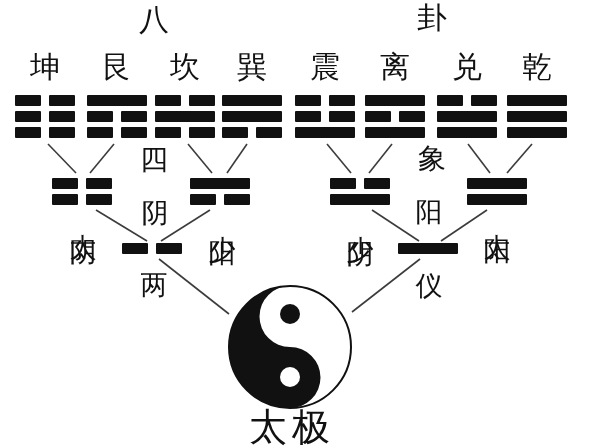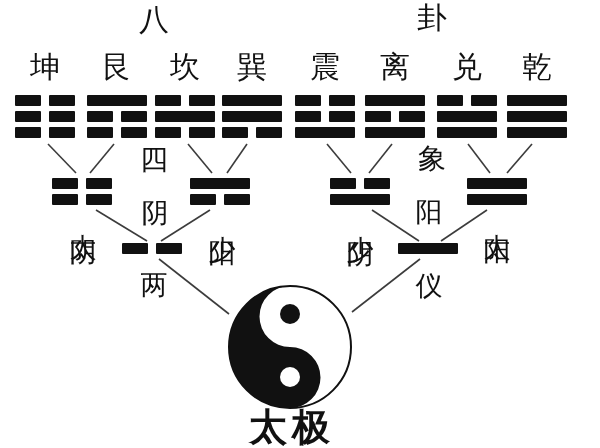--- a/index.html
+++ b/index.html
@@ -21,21 +21,21 @@
   .bar-row{height:11px; display:flex; justify-content:space-between;}
   .bar-row i{display:block; height:100%; background:var(--ink); border-radius:1px;}
   .bar-row.solid i{width:100%;}
   .bar-row.broken i{width:26px;}
   
   .vlabel{
     writing-mode:vertical-rl; text-orientation:upright;
     font-size:27px; letter-spacing:6px; font-weight:500;
     height:70px; margin-left:-15px;
   }
-  .taiji-label{font-size:38px; letter-spacing:5px; font-weight:700; width:120px; margin-left:-60px; text-align:center;}
+  .taiji-label{font-size:38px; letter-spacing:5px; font-weight:400; width:120px; margin-left:-60px; text-align:center;}
   svg.overlay{position:absolute; left:0; top:0;}
   .conn{stroke:var(--conn); stroke-width:1.6; fill:none;}
   .taiji-outline{fill:var(--bg); stroke:var(--ink); stroke-width:2;}
   .taiji-black{fill:var(--ink); stroke:none;}
   .taiji-white-dot{fill:var(--bg); stroke:none;}
 </style>
 </head>
 <body>
 
 <div class="canvas">

